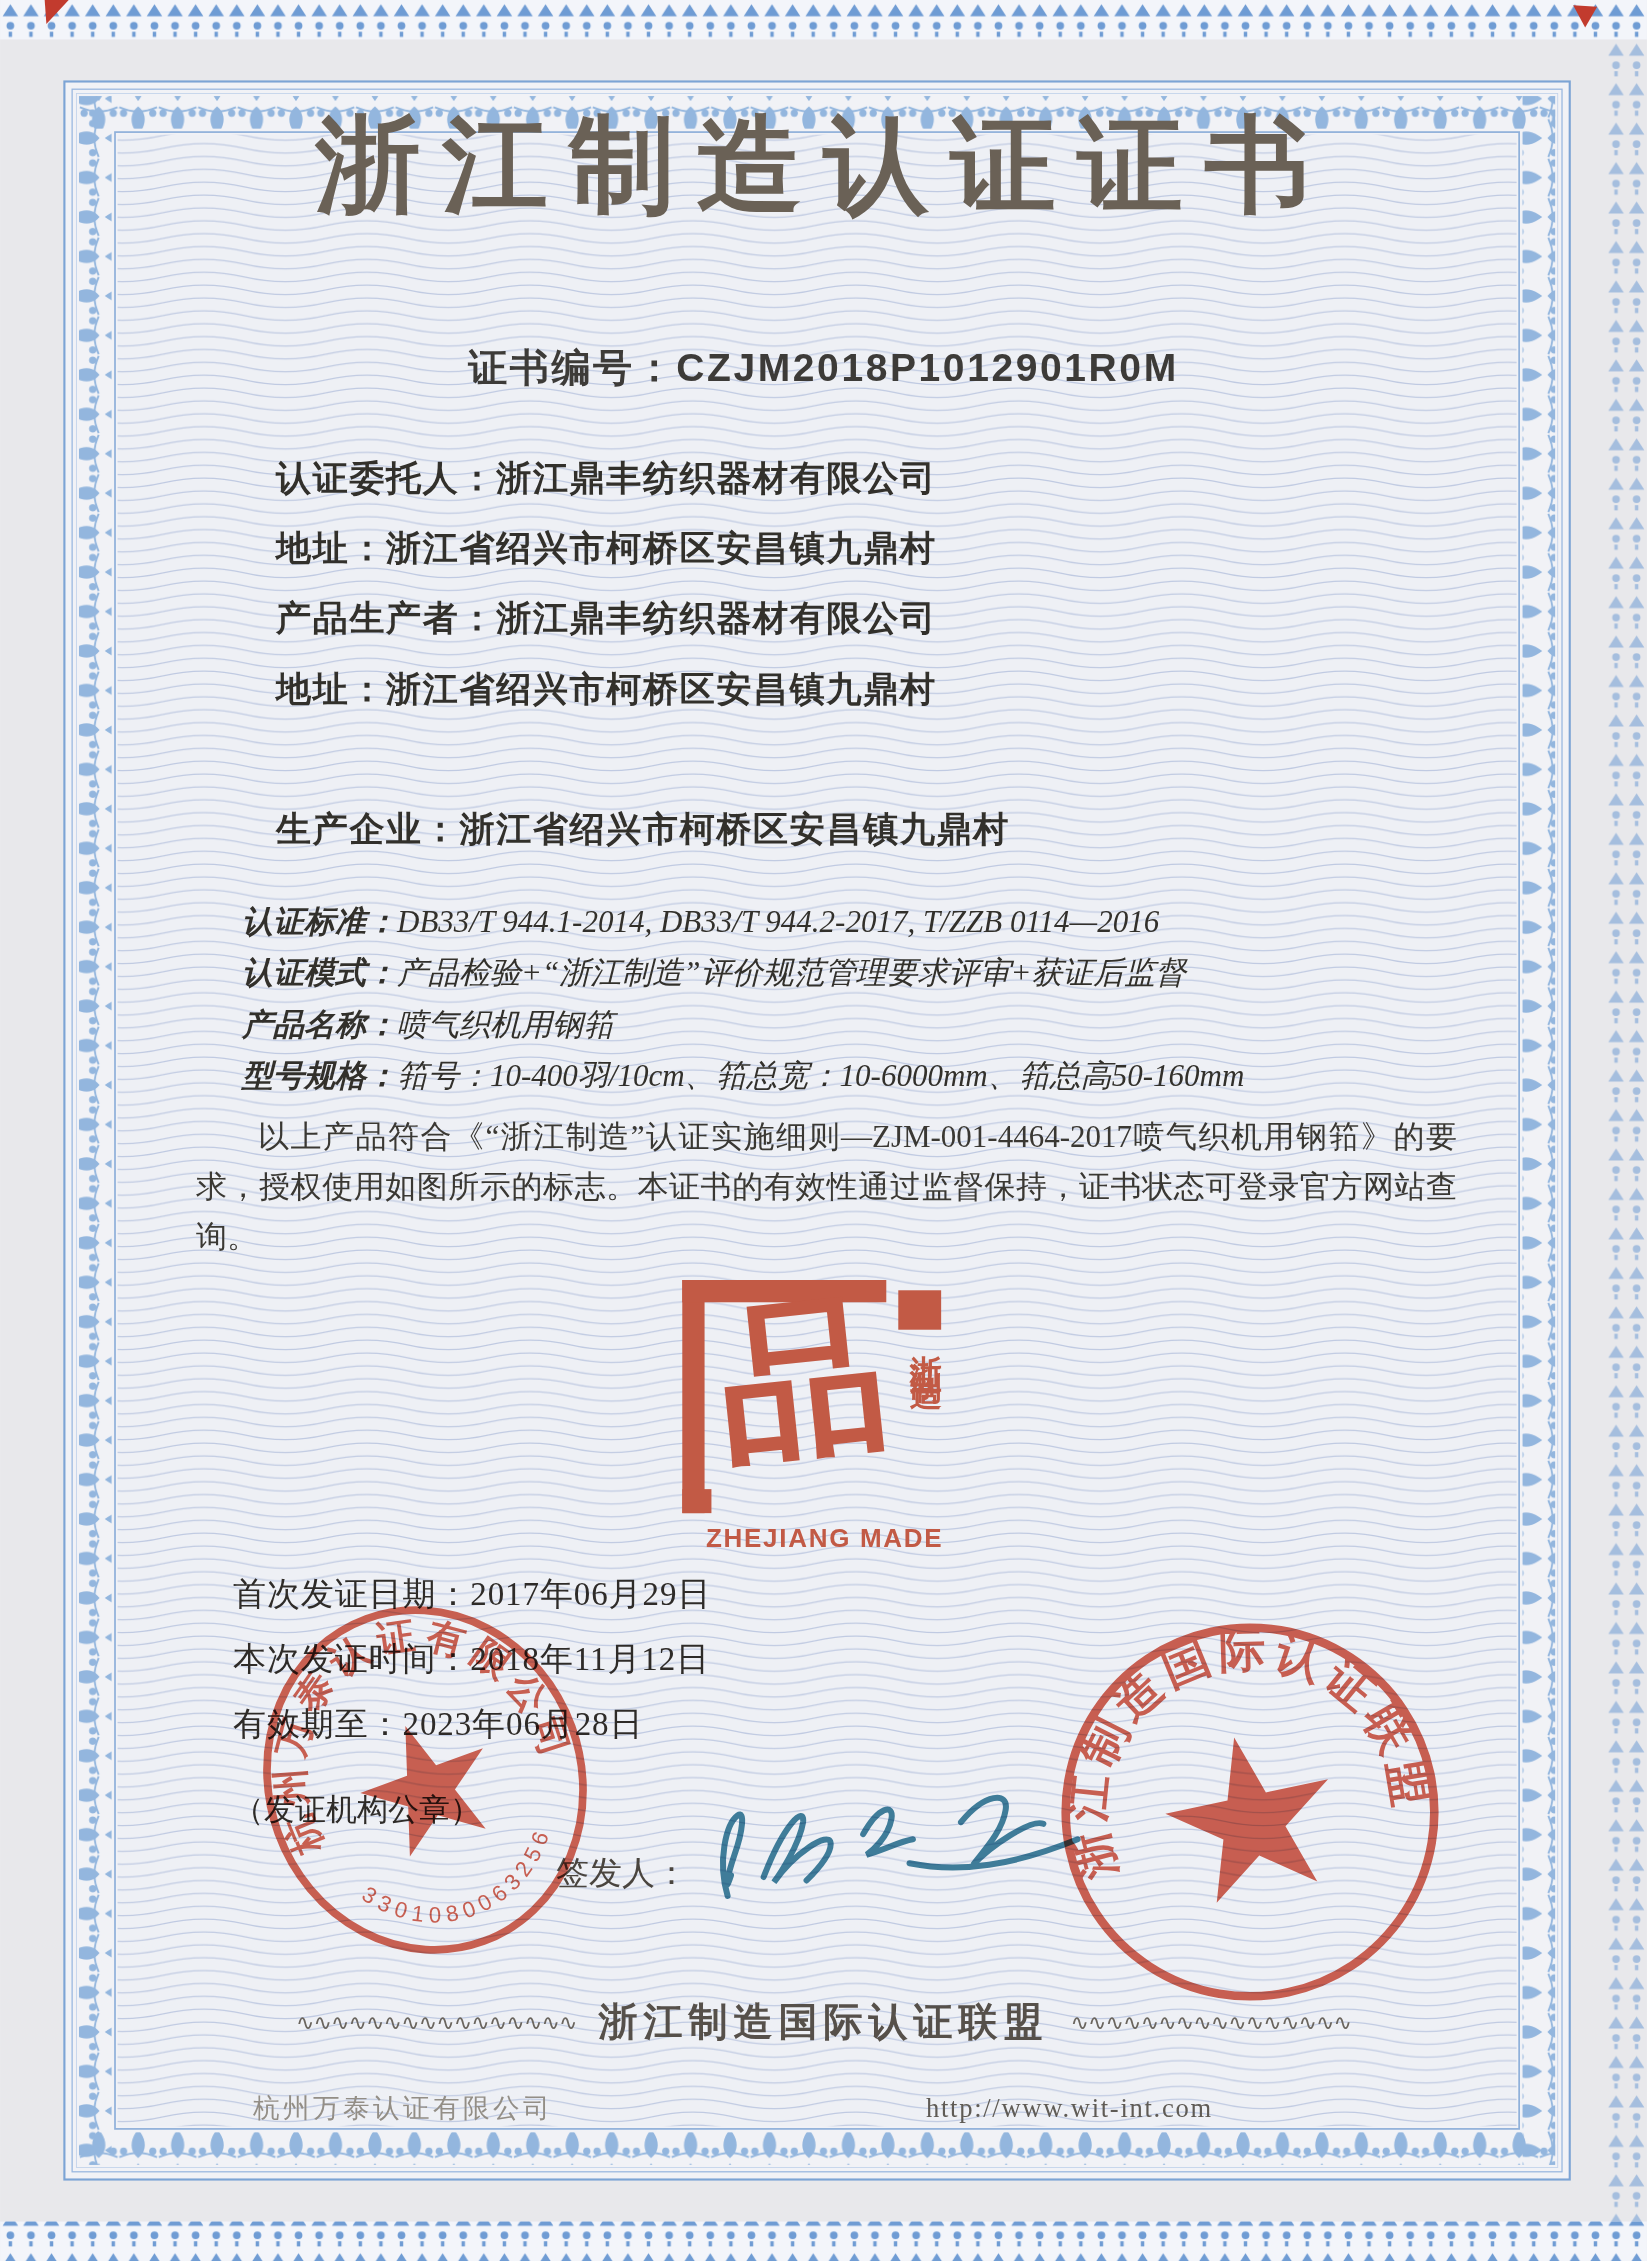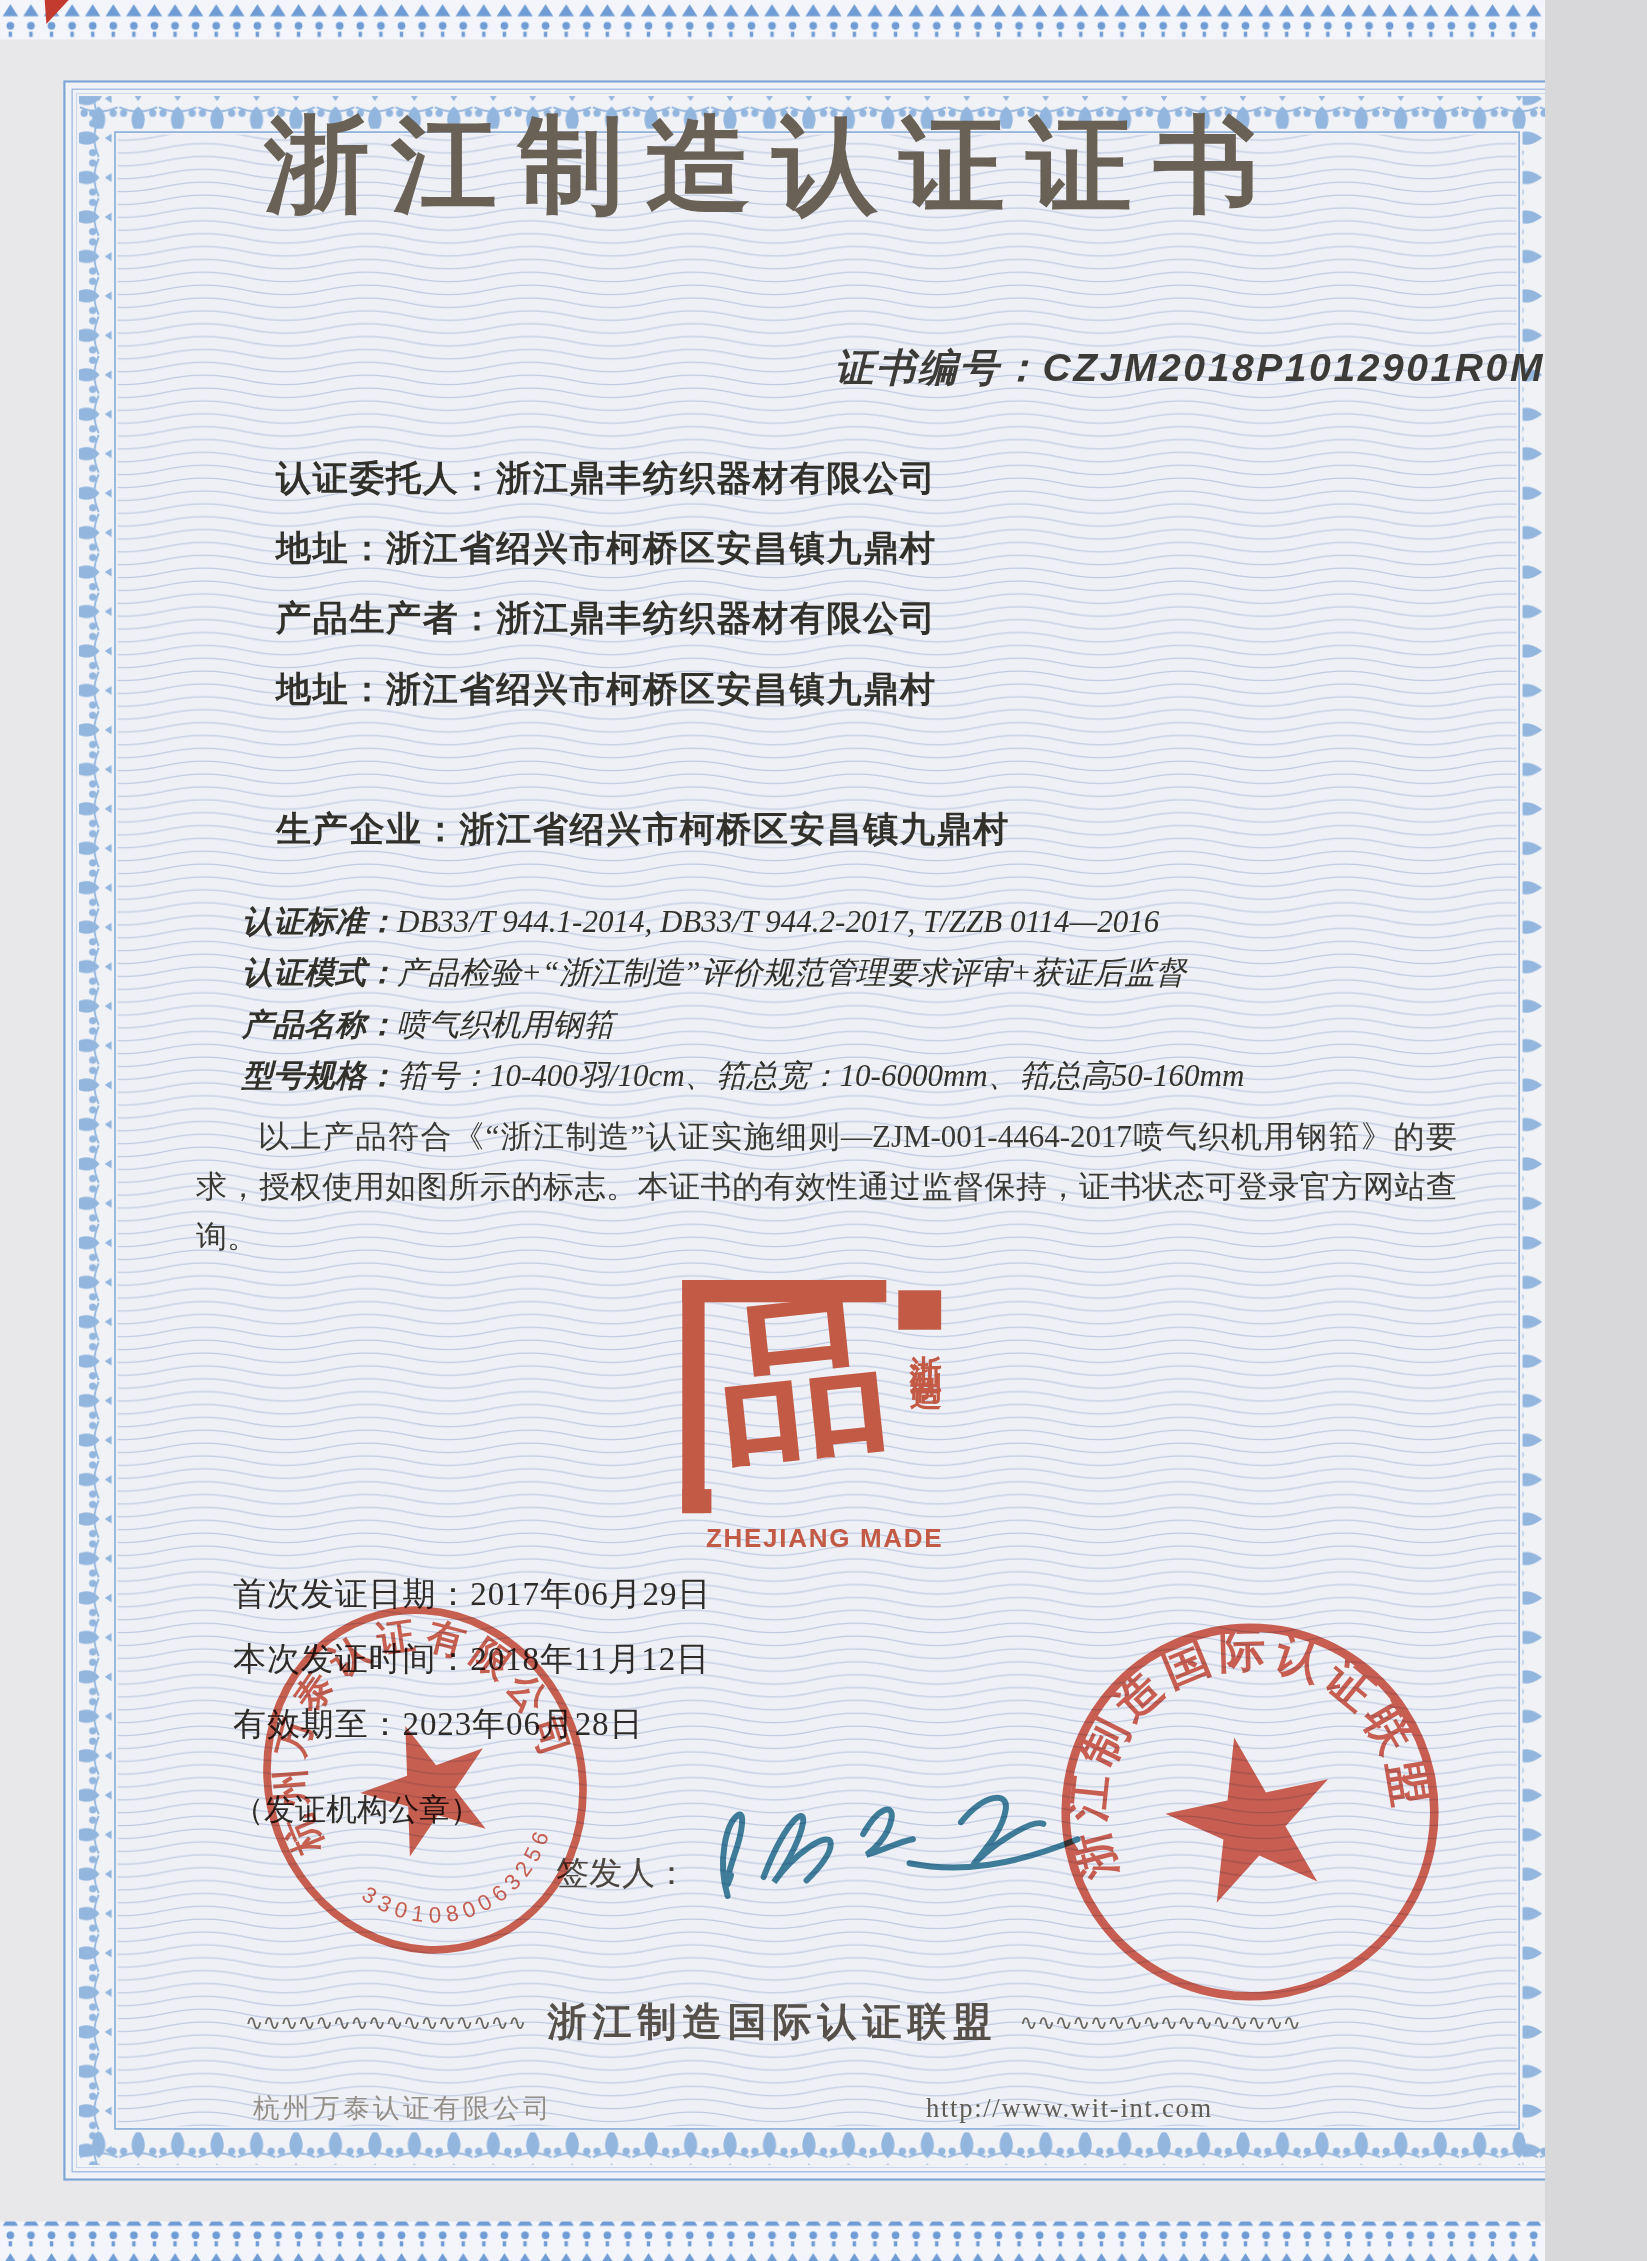--- a/index.html
+++ b/index.html
@@ -1,24 +1,24 @@
 <!DOCTYPE html>
 <html style="font-size:13.7px"><head>
 <meta charset="utf-8">
 <style>
   html,body{margin:0;padding:0;background:#d8d8da;}
-  .page{position:relative;width:1514px;height:2261px;background:#ffffff;overflow:hidden;
-        font-family:"Liberation Serif","DejaVu Serif",serif;padding-left:31px;}
+  .page{position:relative;width:1647px;height:2261px;background:#ffffff;overflow:hidden;
+        font-family:"Liberation Serif","DejaVu Serif",serif;}
   .abs{position:absolute;}
   .bg-svg{position:absolute;left:0;top:0;z-index:0;}
   .sans{font-family:"Liberation Sans","DejaVu Sans",sans-serif;}
   .title{left:0;top:96px;width:100%;text-align:center;font-size:105px;font-weight:bold;
          color:#6a6156;letter-spacing:22px;z-index:2;}
-  .certno{left:0;top:341px;width:100%;text-align:right;font-size:39px;color:#3d3b38;
-          font-weight:bold;letter-spacing:2.6px;z-index:2;font-style:italic;}
+  .certno{left:0;top:341px;width:100%;text-align:center;font-size:39px;color:#3d3b38;
+          font-weight:bold;letter-spacing:2.6px;z-index:2;}
   .field{left:242px;font-size:35px;font-weight:bold;color:#32302b;z-index:2;letter-spacing:1.7px;margin-left:34px;}
   .spec{left:242px;font-size:31px;color:#32302b;z-index:2;font-style:italic;}
   .spec .lbl{font-weight:bold;font-family:"Liberation Sans","DejaVu Sans",sans-serif;}
   .para{left:196px;top:1112px;width:1261px;font-size:31px;line-height:50px;color:#3a3833;
         text-indent:2em;z-index:2;text-align:justify;}
   .logo-box{left:682px;top:1280px;width:268px;height:276px;z-index:2;}
   .logo-mark{position:absolute;left:36px;top:13.7px;font-size:168px;line-height:1;color:#c25a45;
              font-weight:bold;transform:rotate(-6deg);font-family:"DejaVu Serif",serif;}
   .logo-side{position:absolute;right:1.7px;top:50px;writing-mode:vertical-rl;font-size:32px;
              font-weight:bold;color:#c25a45;letter-spacing:7.7px;}

